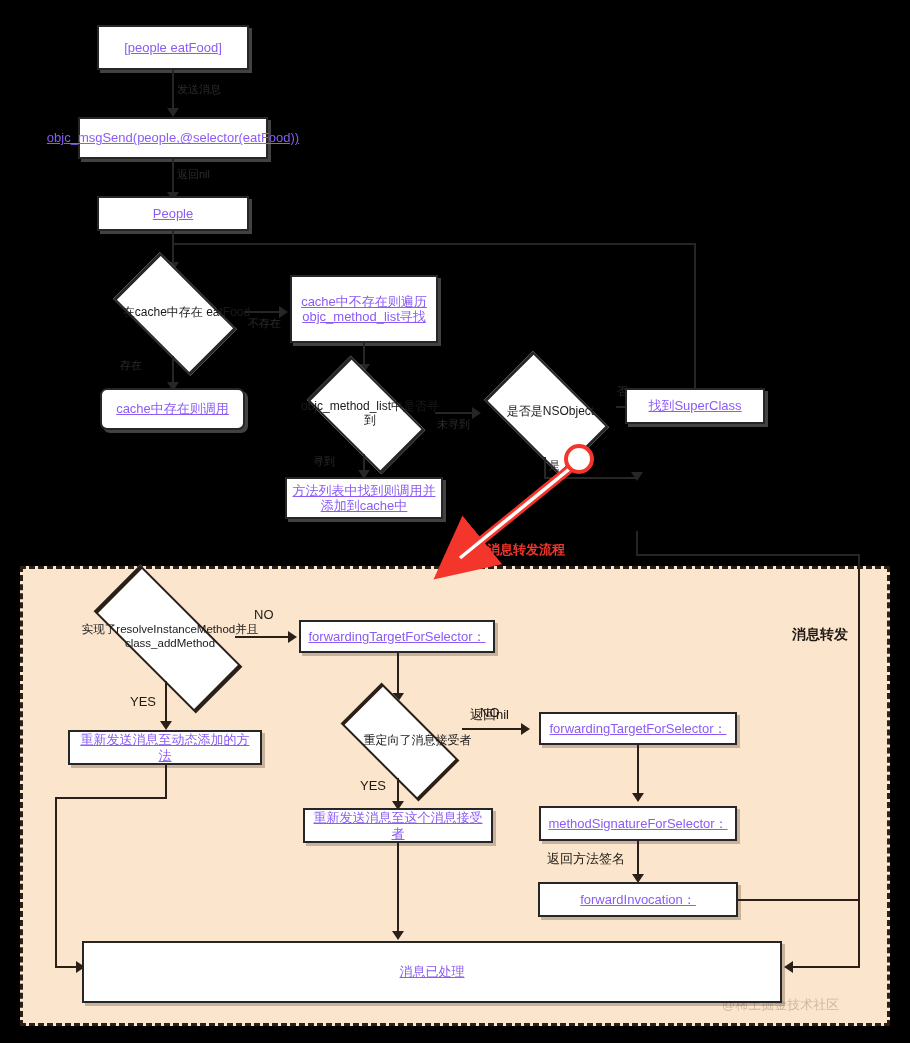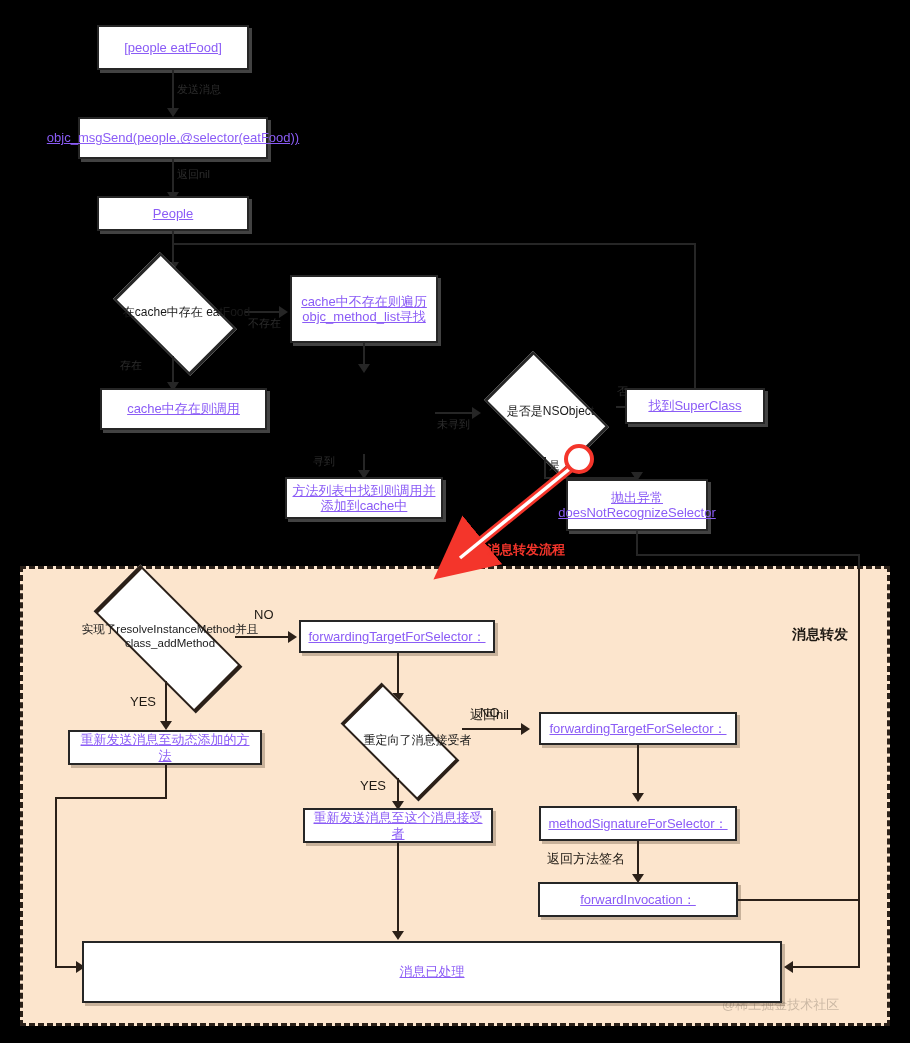--- a/index.html
+++ b/index.html
@@ -187,35 +187,39 @@
 
   <div class="diamond" style="left:100px; top:268px; width:145px; height:88px;">
     <div class="dshape" style="width:62px; height:62px; margin-left:-31px; margin-top:-31px; transform:rotate(45deg) scale(1.65,1.0);"></div>
     <div class="dlabel" style="padding:0 14px;">在cache中存在 eatFood</div>
   </div>
 
   <div class="ln v" style="left:172px; top:356px; height:31px;"></div>
   <div class="arrow down" style="left:167px; top:382px;"></div>
   <div class="elabel" style="left:120px; top:358px;">存在</div>
 
-  <div class="node box" style="left:100px; top:388px; width:167px; height:42px;">
+  <div class="node box" style="left:100px; top:388px; width:145px; height:42px;border-radius:7px;">
     <span>cache中存在则调用</span>
   </div>
 
   <div class="ln h" style="left:245px; top:311px; width:38px;"></div>
   <div class="arrow right" style="left:279px; top:306px;"></div>
   <div class="elabel" style="left:248px; top:316px;">不存在</div>
 
   <div class="node box" style="left:290px; top:275px; width:148px; height:68px;">
     <span>cache中不存在则遍历objc_method_list寻找</span>
   </div>
 
   <div class="ln v" style="left:363px; top:343px; height:26px;"></div>
   <div class="arrow down" style="left:358px; top:364px;"></div>
 
+  <div class="diamond" style="left:293px; top:372px; width:142px; height:82px;">
+    <div class="dshape" style="width:58px; height:58px; margin-left:-29px; margin-top:-29px; transform:rotate(45deg) scale(1.70,1.0);"></div>
+    <div class="dlabel" style="padding:0 6px;">objc_method_list中是否寻到</div>
+  </div>
 
   <div class="ln v" style="left:363px; top:454px; height:21px;"></div>
   <div class="arrow down" style="left:358px; top:470px;"></div>
   <div class="elabel" style="left:313px; top:454px;">寻到</div>
 
   <div class="node box" style="left:285px; top:477px; width:158px; height:42px;">
     <span>方法列表中找到则调用并添加到cache中</span>
   </div>
 
   <div class="ln h" style="left:435px; top:412px; width:41px;"></div>
@@ -237,23 +241,20 @@
 
   <div class="ln v" style="left:694px; top:243px; height:146px;"></div>
   <div class="ln h" style="left:172px; top:243px; width:524px;"></div>
   <div class="ln v" style="left:172px; top:243px; height:10px;"></div>
 
   <div class="ln v" style="left:544px; top:457px; height:22px;"></div>
   <div class="ln h" style="left:544px; top:477px; width:92px;"></div>
   <div class="arrow down" style="left:631px; top:472px;"></div>
   <div class="elabel" style="left:549px; top:458px;">是</div>
 
-  <div class="node box" style="left:566px; top:479px; width:142px; height:52px;">
-    <span>抛出异常doesNotRecognizeSelector</span>
-  </div>
 
   <div class="ln v" style="left:636px; top:531px; height:24px;"></div>
   <div class="ln h" style="left:636px; top:554px; width:224px;"></div>
   <div class="ln v" style="left:858px; top:554px; height:14px;"></div>
 
   <div class="diamond" style="left:70px; top:593px; width:192px; height:88px;">
     <div class="dshape" style="width:62px; height:62px; margin-left:-31px; margin-top:-31px; transform:rotate(45deg) scale(2.19,1.0); background:#ffffff; border-color:#2b2018;"></div>
     <div class="dlabel" style="padding:0 4px; font-size:11.5px;">实现了resolveInstanceMethod并且class_addMethod</div>
   </div>
 

